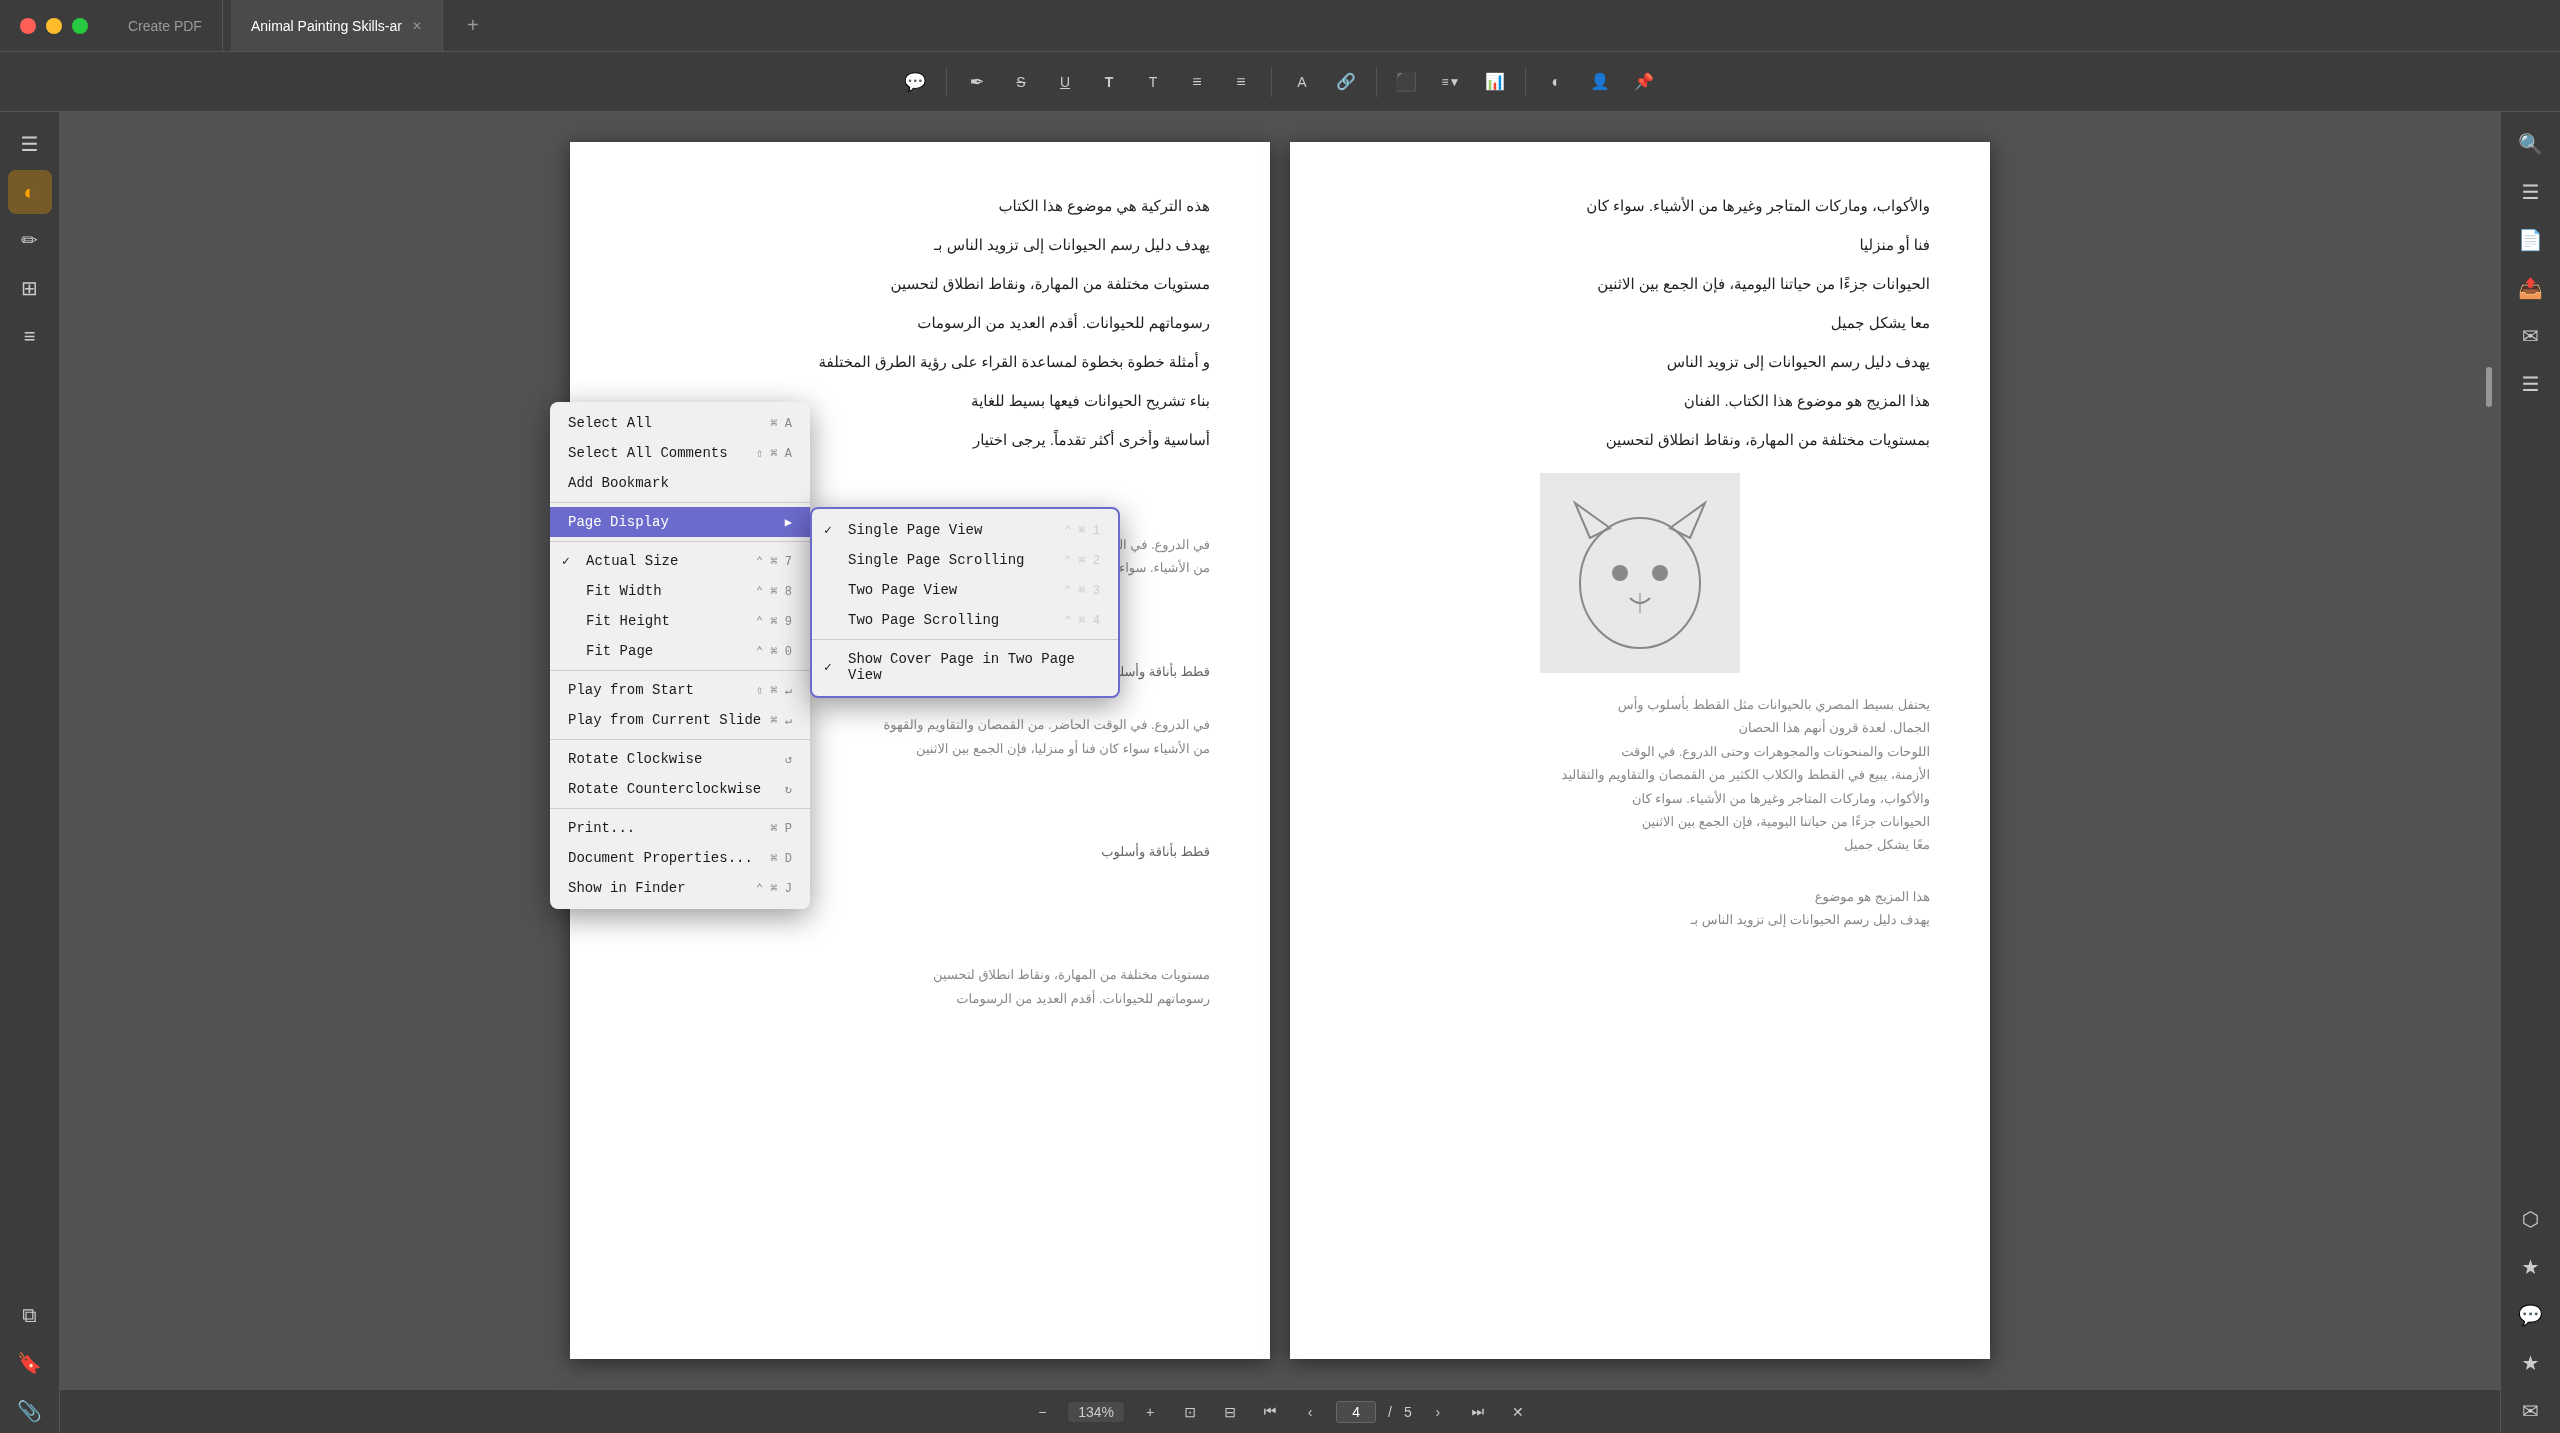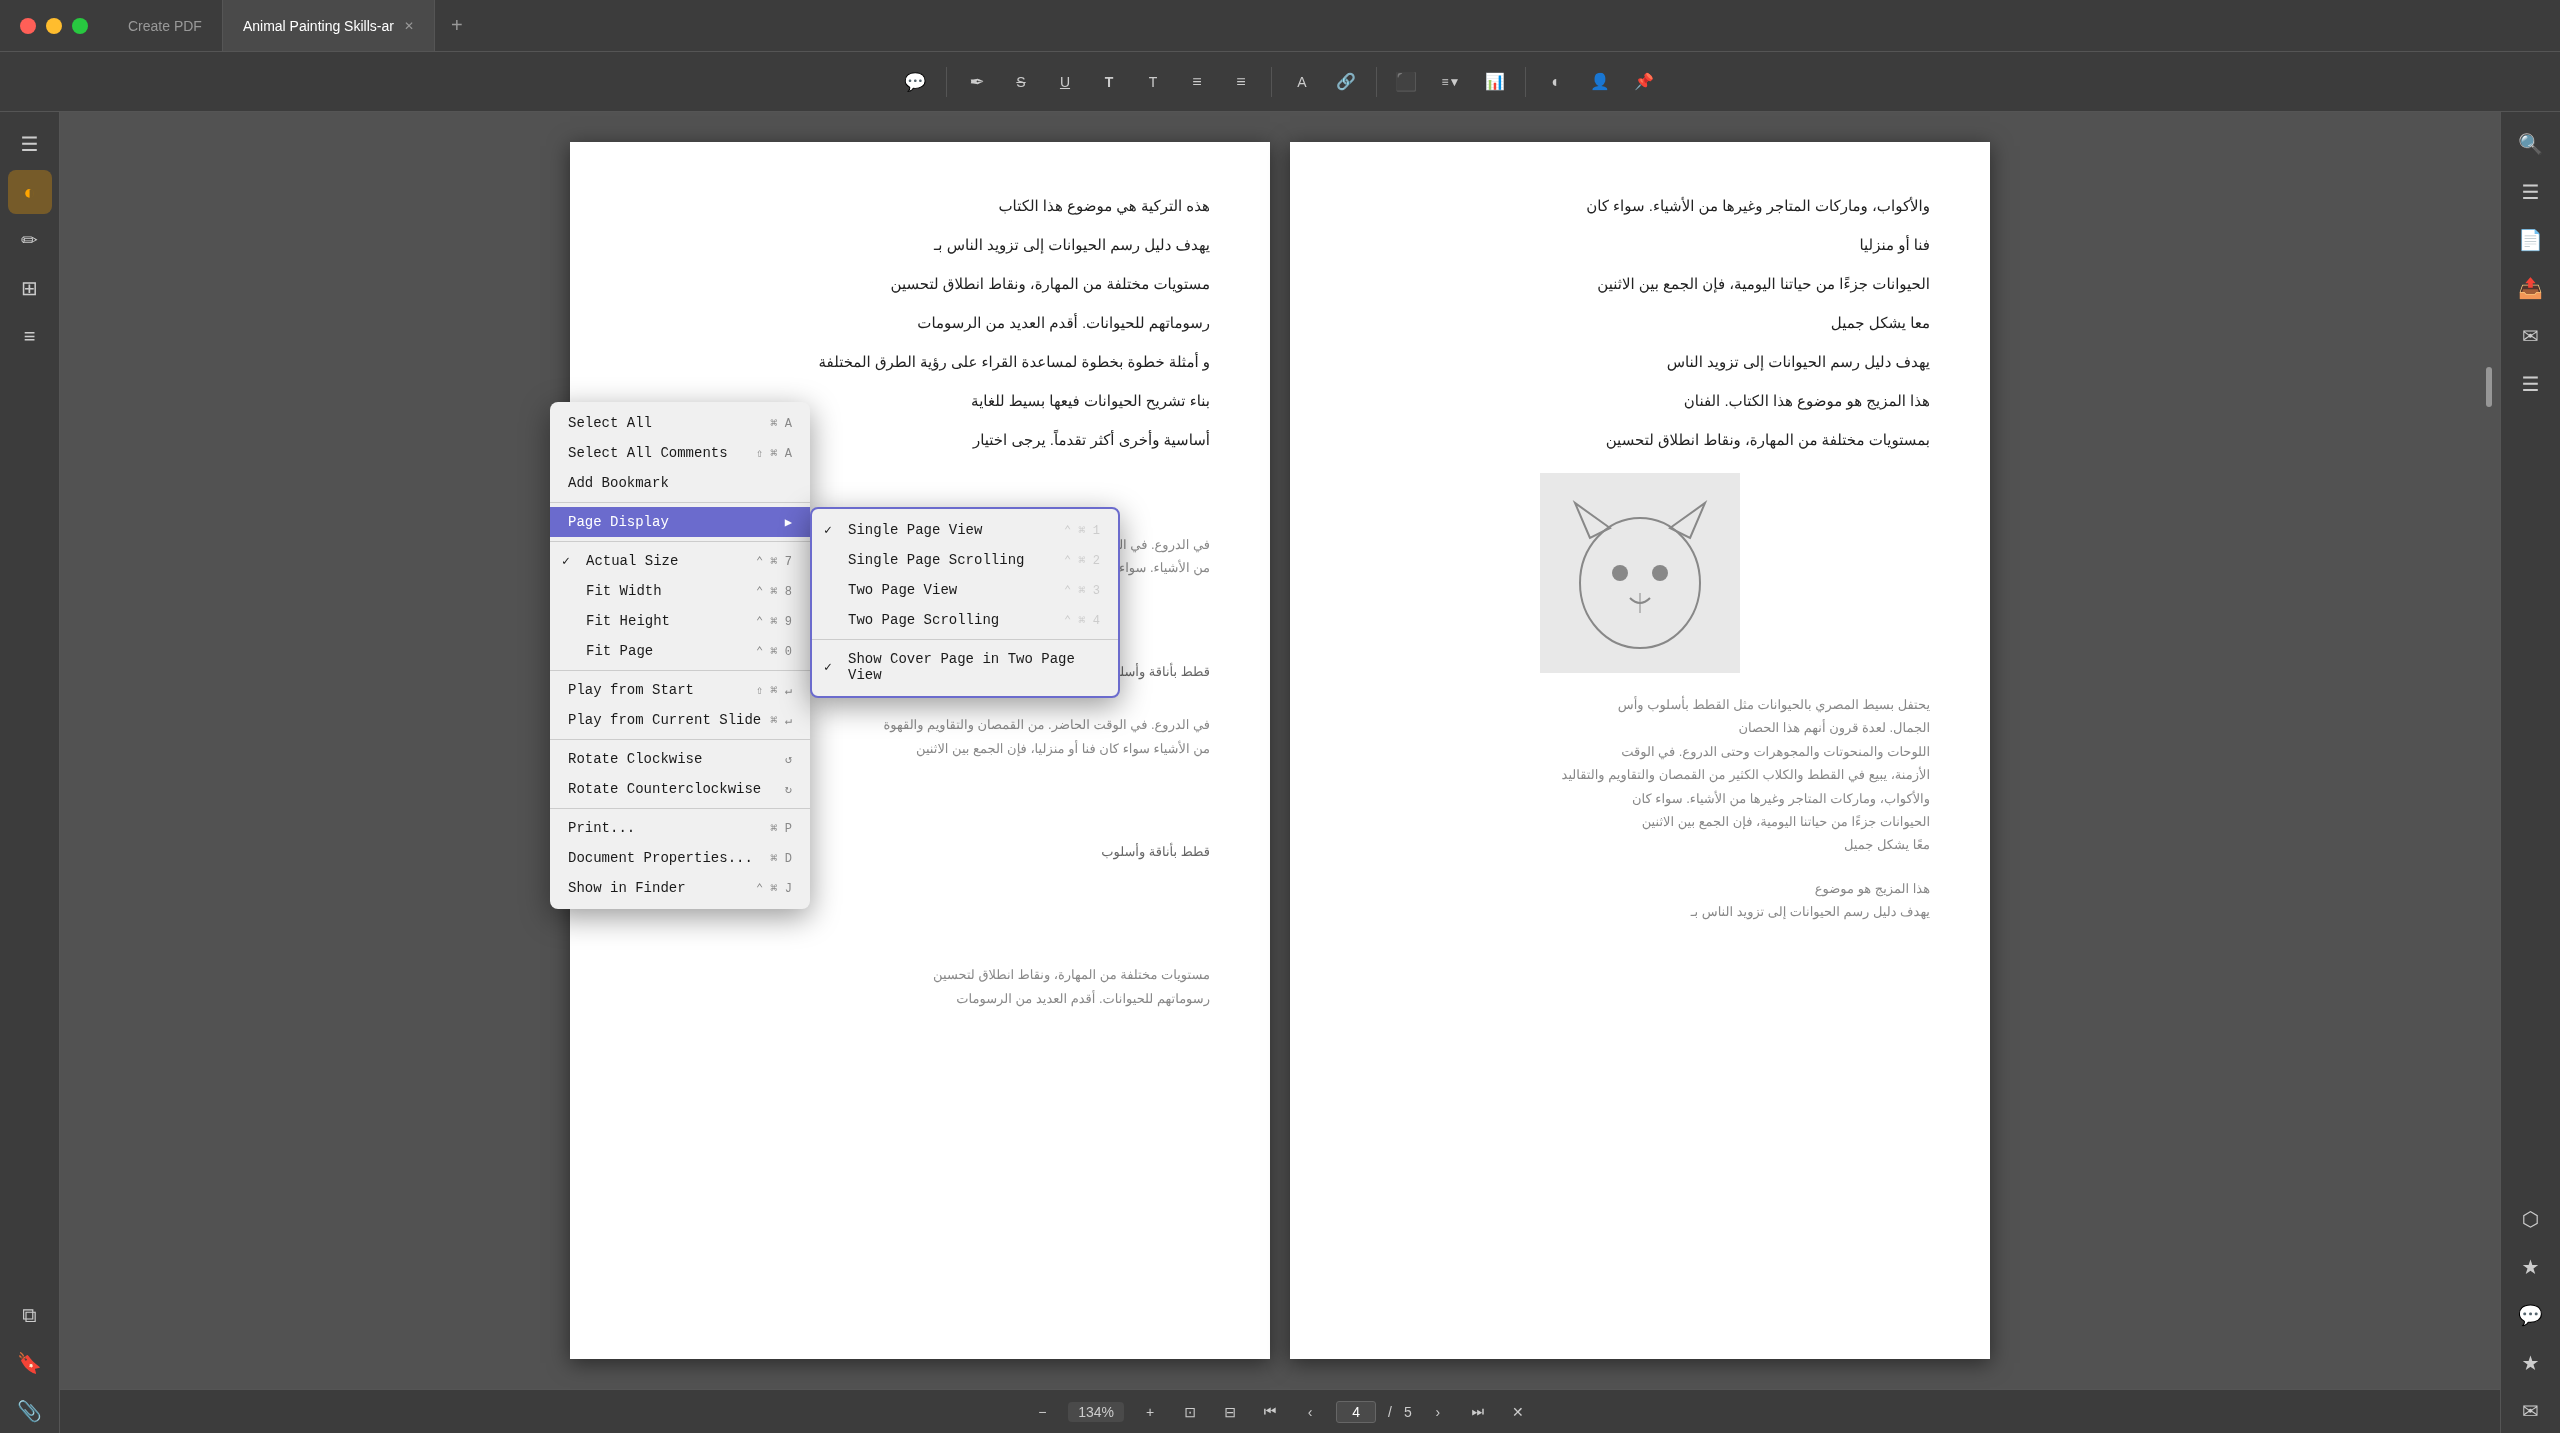--- a/index.html
+++ b/index.html
@@ -32,21 +32,21 @@
       width: 16px; height: 16px;
       border-radius: 50%;
     }
     .tl-red { background: #ff5f57; }
     .tl-yellow { background: #ffbd2e; }
     .tl-green { background: #28c840; }
 
     .tabs {
       display: flex;
       align-items: center;
-      gap: 0;
+      gap: 8px;
       height: 100%;
     }
     .tab {
       height: 100%;
       padding: 0 20px;
       display: flex;
       align-items: center;
       gap: 10px;
       color: #ccc;
       font-size: 14px;
@@ -443,21 +443,21 @@
         </div>
         <div style="margin-top: 10px; color:#888; font-size:13px; text-align:right; direction:rtl;">
           <div>يحتفل بسيط المصري بالحيوانات مثل القطط بأسلوب وأس</div>
           <div>الجمال. لعدة قرون أنهم هذا الحصان</div>
           <div>اللوحات والمنحوتات والمجوهرات وحتى الدروع. في الوقت</div>
           <div>الأزمنة، يبيع في القطط والكلاب الكثير من القمصان والتقاويم والتقاليد</div>
           <div>والأكواب، وماركات المتاجر وغيرها من الأشياء. سواء كان</div>
           <div>الحيوانات جزءًا من حياتنا اليومية، فإن الجمع بين الاثنين</div>
           <div>معًا يشكل جميل</div>
         </div>
-        <div style="margin-top: 20px; color:#888; font-size:13px; text-align:right; direction:rtl;">
+        <div style="margin-top: 28px; color:#888; font-size:13px; text-align:right; direction:rtl;">
           <div>هذا المزيج هو موضوع</div>
           <div>يهدف دليل رسم الحيوانات إلى تزويد الناس بـ</div>
         </div>
       </div>
 
       <div class="scroll-indicator"></div>
 
       <div class="context-menu">
         <div class="menu-item">
           <span>Select All</span>

